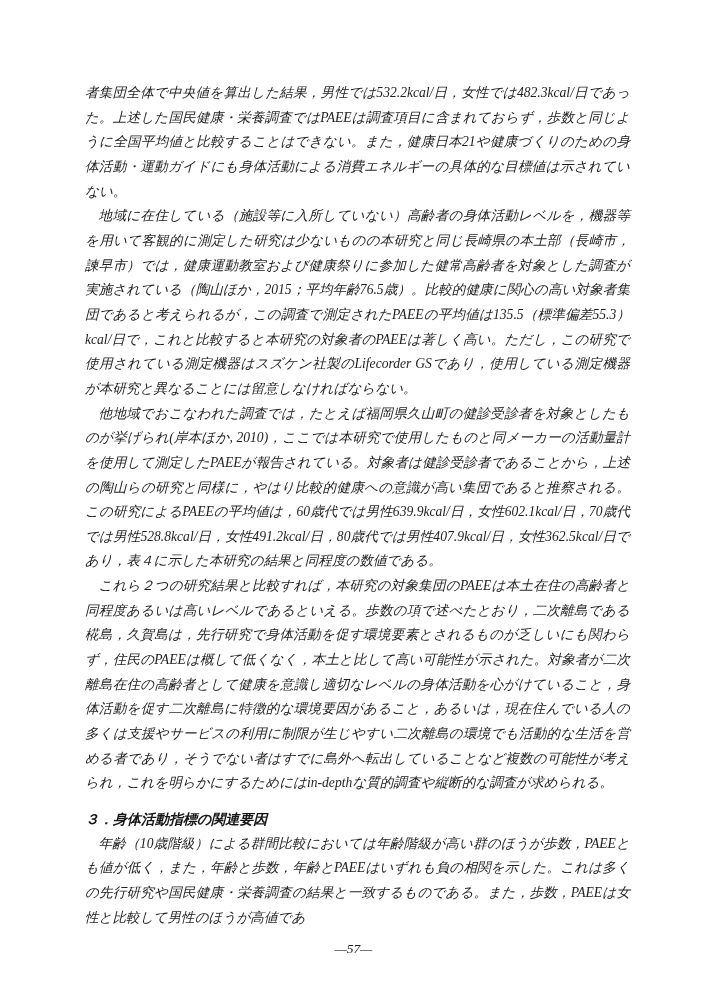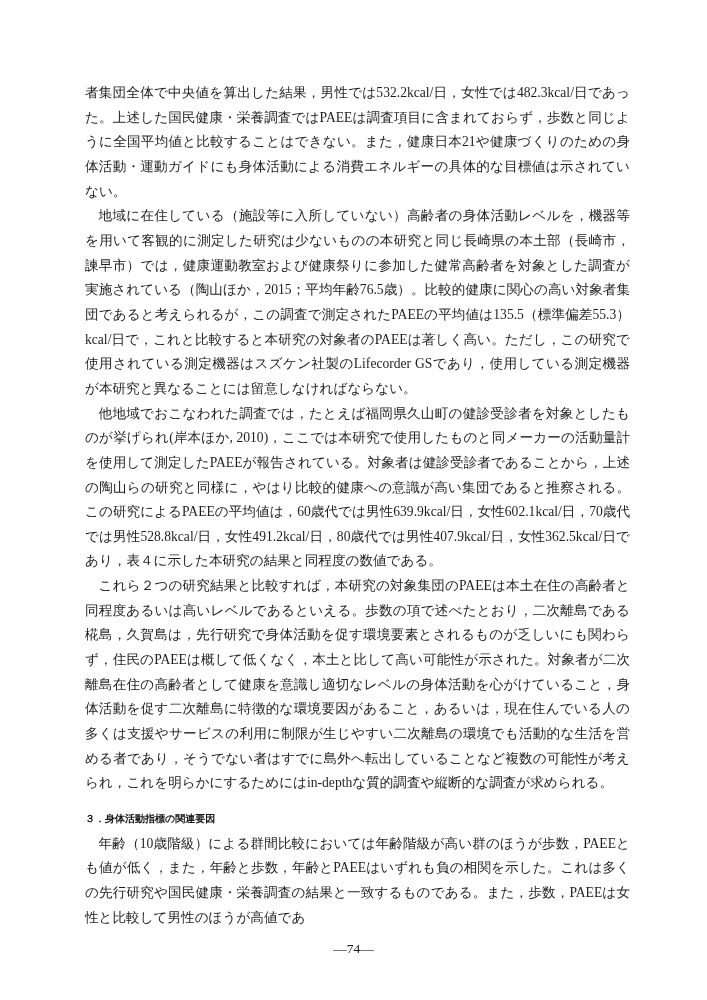--- a/index.html
+++ b/index.html
@@ -8,20 +8,21 @@
     background: #ffffff;
   }
   .page {
     position: relative;
     width: 707px;
     height: 1000px;
     background: #ffffff;
     overflow: hidden;
     font-family: "Liberation Serif", "DejaVu Serif", serif;
     color: #1d1d1d;
+    font-style: italic;
   }
   .content {
     position: absolute;
     left: 85px;
     top: 81px;
     width: 545px;
   }
   .para {
     margin: 0;
     font-size: 13.6px;
@@ -31,21 +32,21 @@
     word-break: normal;
     overflow-wrap: break-word;
   }
   .para.continuation {
     text-indent: 0;
   }
   .section-heading {
     margin: 11px 0 0 0;
     font-family: "Liberation Sans", "DejaVu Sans", sans-serif;
     font-weight: bold;
-    font-size: 10px;
+    font-size: 14px;
     line-height: 24.65px;
     color: #161616;
   }
   .page-number {
     position: absolute;
     left: 0;
     right: 0;
     top: 940px;
     text-align: center;
     font-size: 13.5px;
@@ -59,14 +60,14 @@
 
 <div class="page">
   <main class="content">
     <p class="para continuation">者集団全体で中央値を算出した結果，男性では532.2kcal/日，女性では482.3kcal/日であった。上述した国民健康・栄養調査ではPAEEは調査項目に含まれておらず，歩数と同じように全国平均値と比較することはできない。また，健康日本21や健康づくりのための身体活動・運動ガイドにも身体活動による消費エネルギーの具体的な目標値は示されていない。</p>
     <p class="para">地域に在住している（施設等に入所していない）高齢者の身体活動レベルを，機器等を用いて客観的に測定した研究は少ないものの本研究と同じ長崎県の本土部（長崎市，諫早市）では，健康運動教室および健康祭りに参加した健常高齢者を対象とした調査が実施されている（陶山ほか，2015；平均年齢76.5歳）。比較的健康に関心の高い対象者集団であると考えられるが，この調査で測定されたPAEEの平均値は135.5（標準偏差55.3）kcal/日で，これと比較すると本研究の対象者のPAEEは著しく高い。ただし，この研究で使用されている測定機器はスズケン社製のLifecorder GSであり，使用している測定機器が本研究と異なることには留意しなければならない。</p>
     <p class="para">他地域でおこなわれた調査では，たとえば福岡県久山町の健診受診者を対象としたものが挙げられ(岸本ほか, 2010)，ここでは本研究で使用したものと同メーカーの活動量計を使用して測定したPAEEが報告されている。対象者は健診受診者であることから，上述の陶山らの研究と同様に，やはり比較的健康への意識が高い集団であると推察される。この研究によるPAEEの平均値は，60歳代では男性639.9kcal/日，女性602.1kcal/日，70歳代では男性528.8kcal/日，女性491.2kcal/日，80歳代では男性407.9kcal/日，女性362.5kcal/日であり，表４に示した本研究の結果と同程度の数値である。</p>
     <p class="para">これら２つの研究結果と比較すれば，本研究の対象集団のPAEEは本土在住の高齢者と同程度あるいは高いレベルであるといえる。歩数の項で述べたとおり，二次離島である椛島，久賀島は，先行研究で身体活動を促す環境要素とされるものが乏しいにも関わらず，住民のPAEEは概して低くなく，本土と比して高い可能性が示された。対象者が二次離島在住の高齢者として健康を意識し適切なレベルの身体活動を心がけていること，身体活動を促す二次離島に特徴的な環境要因があること，あるいは，現在住んでいる人の多くは支援やサービスの利用に制限が生じやすい二次離島の環境でも活動的な生活を営める者であり，そうでない者はすでに島外へ転出していることなど複数の可能性が考えられ，これを明らかにするためにはin-depthな質的調査や縦断的な調査が求められる。</p>
     <h2 class="section-heading">３．身体活動指標の関連要因</h2>
     <p class="para">年齢（10歳階級）による群間比較においては年齢階級が高い群のほうが歩数，PAEEとも値が低く，また，年齢と歩数，年齢とPAEEはいずれも負の相関を示した。これは多くの先行研究や国民健康・栄養調査の結果と一致するものである。また，歩数，PAEEは女性と比較して男性のほうが高値であ</p>
   </main>
-  <div class="page-number">—74—</div>
+  <div class="page-number">—57—</div>
 </div>
 
 </body></html>

